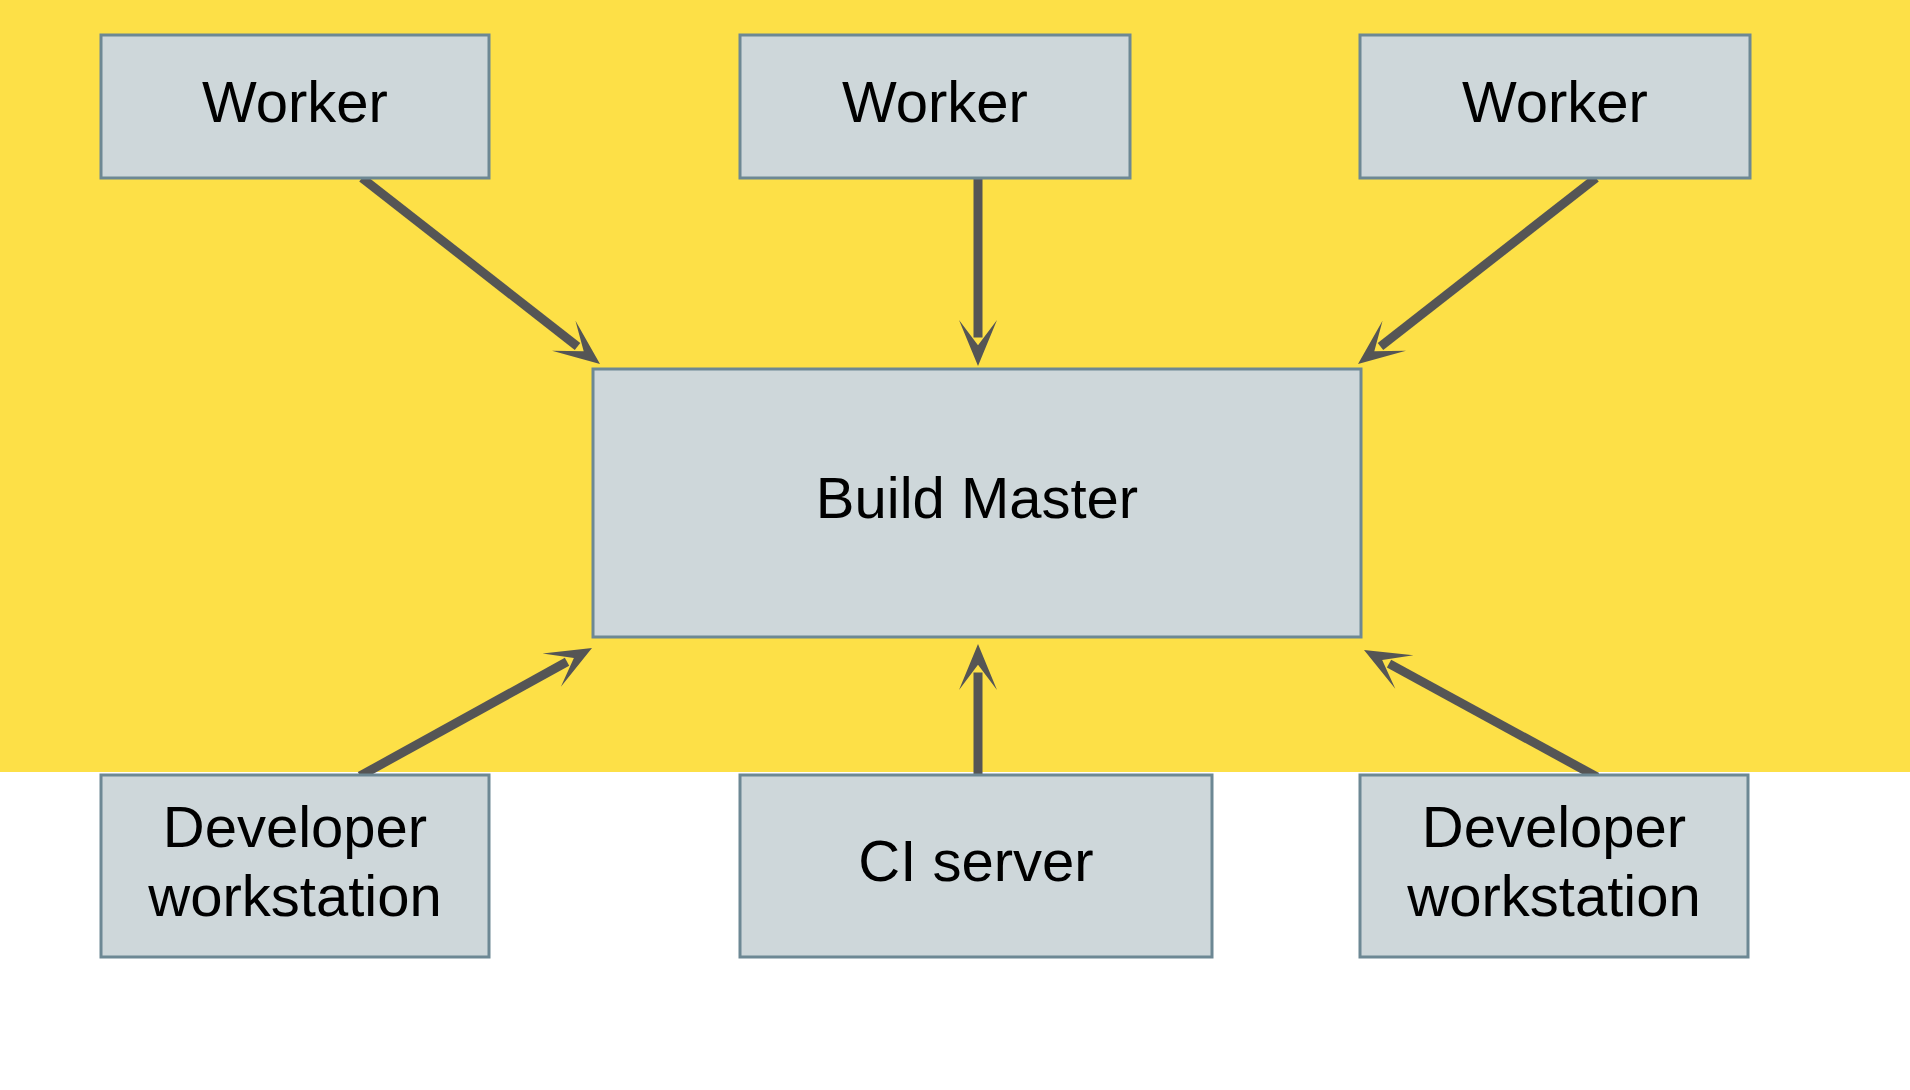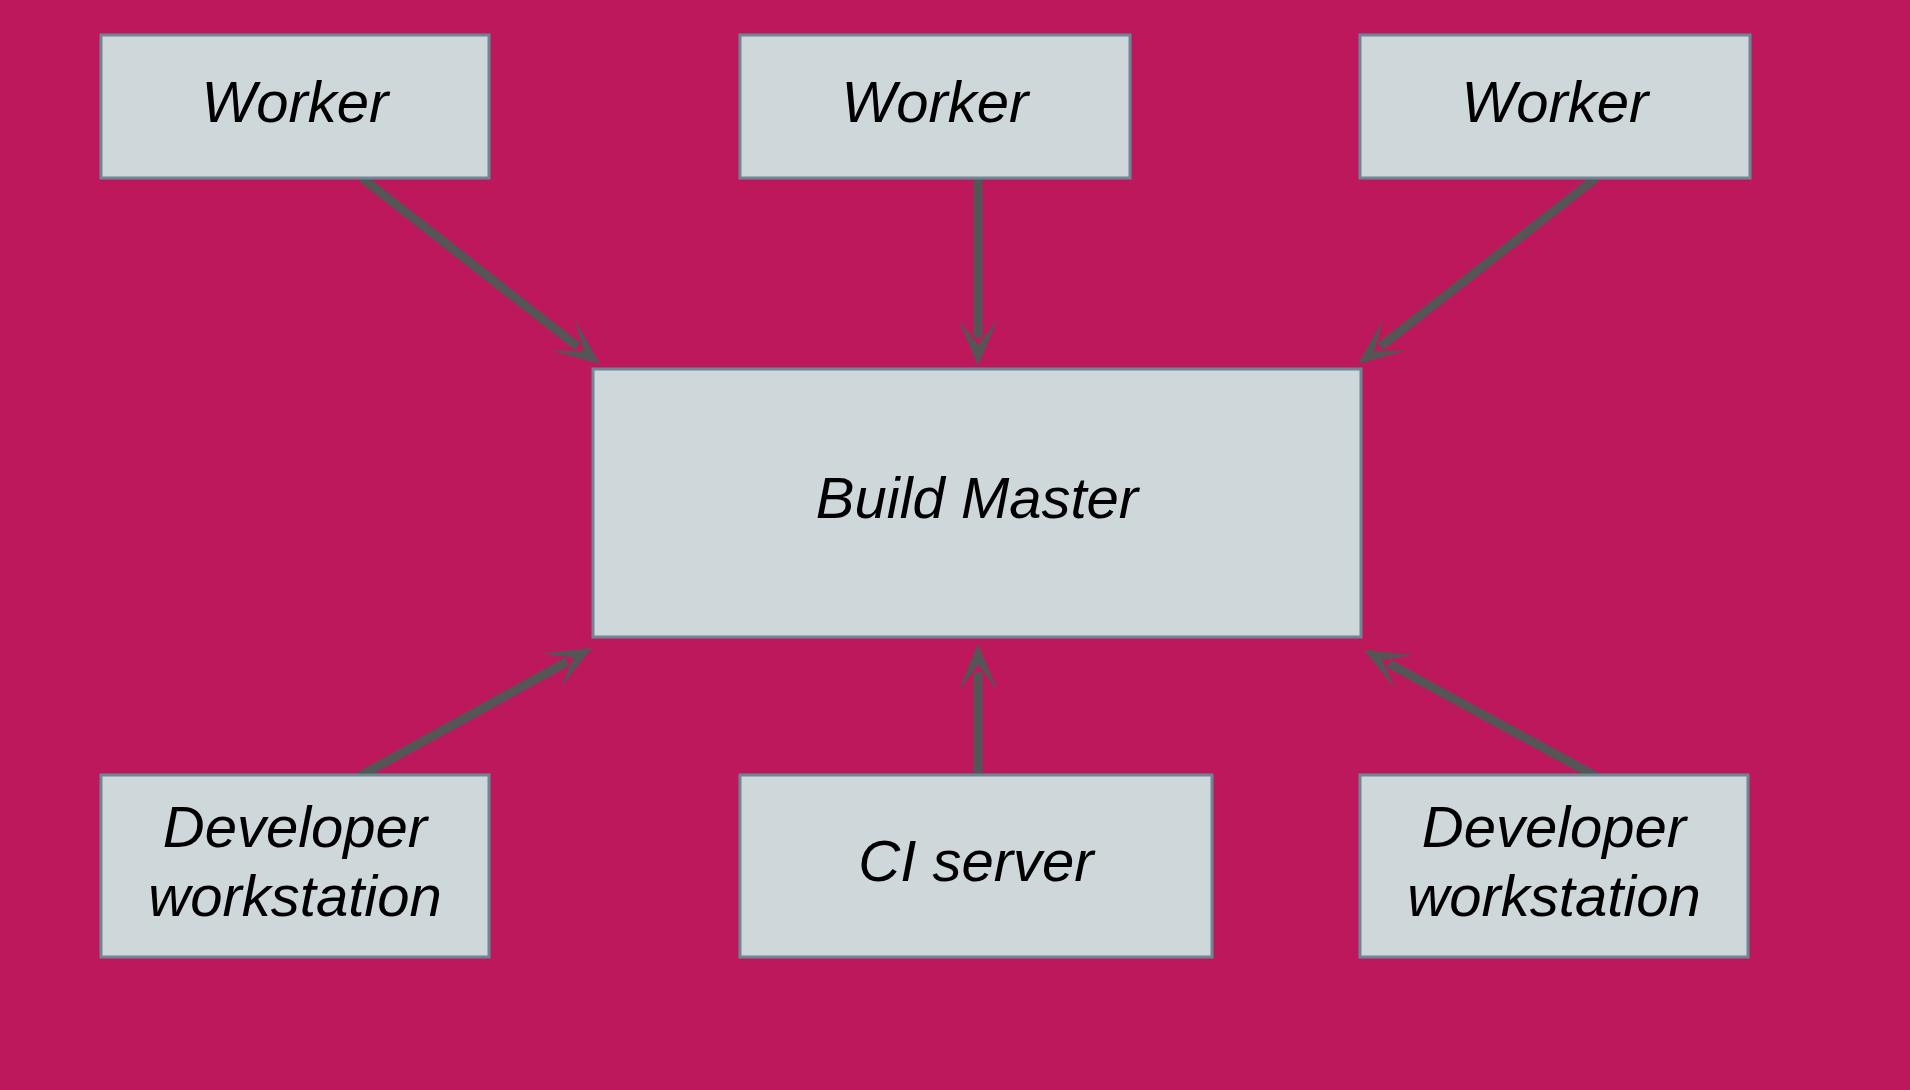--- a/index.html
+++ b/index.html
@@ -9,23 +9,22 @@
   }
   body {
     width: 1910px;
     height: 1090px;
     font-family: "Liberation Sans", sans-serif;
     overflow: hidden;
   }
   #diagram-root {
     position: relative;
     width: 1910px;
-    height: 1090px;
-    background: #be185d;
-    font-style: italic;
+    height: 772px;
+    background: #fde047;
   }
   svg#diagram-canvas {
     position: absolute;
     top: 0;
     left: 0;
     width: 1910px;
     height: 1090px;
     display: block;
   }
   .node-rect {

